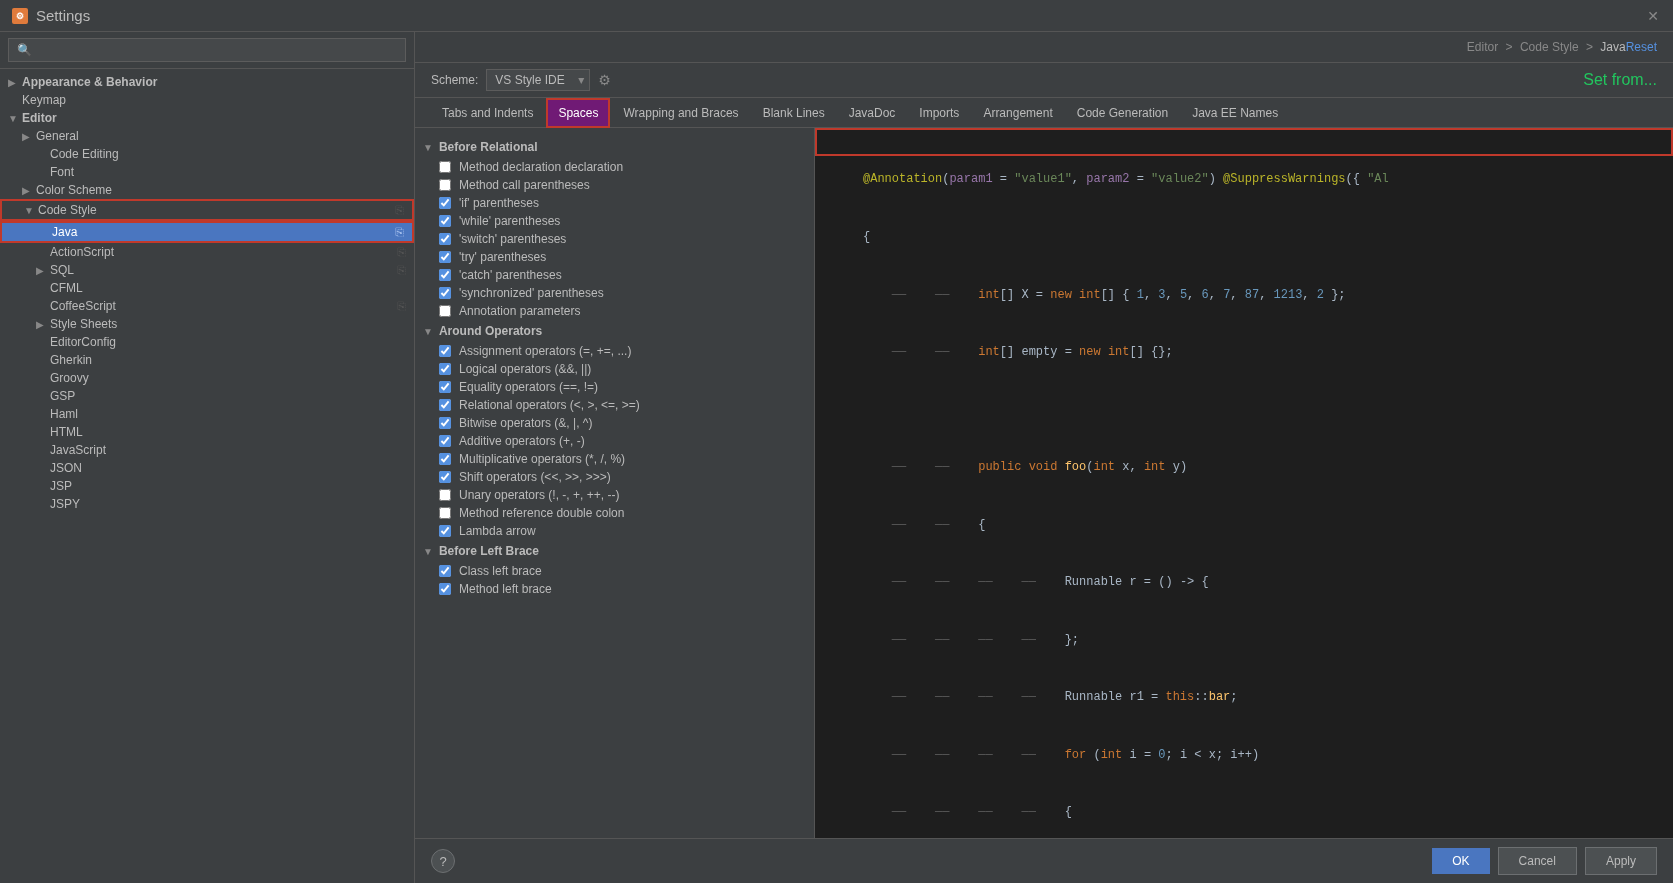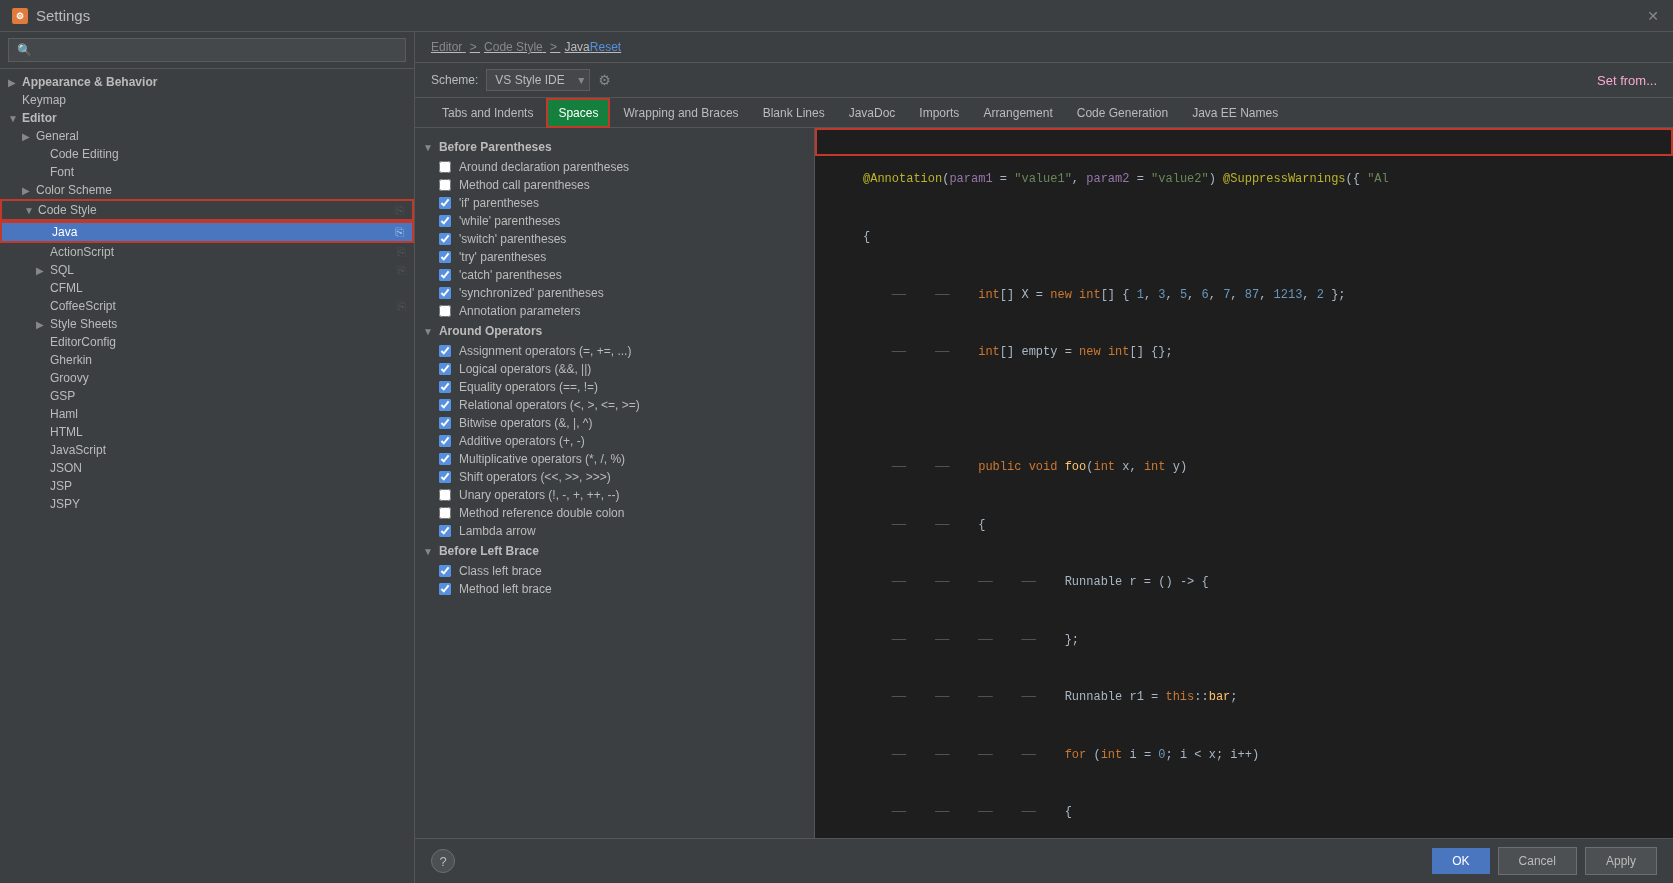--- a/index.html
+++ b/index.html
@@ -129,25 +129,24 @@
       flex: 1;
       display: flex;
       flex-direction: column;
       background: #3c3f41;
       overflow: hidden;
     }
 
     .breadcrumb-row {
       display: flex;
       align-items: center;
-      justify-content: flex-start;
+      justify-content: flex-end;
       padding: 8px 16px;
       border-bottom: 1px solid #555;
       flex-shrink: 0;
-      text-decoration: underline;
     }
 
     .breadcrumb {
       color: #888;
       font-size: 12px;
     }
 
     .breadcrumb span.sep { margin: 0 4px; }
     .breadcrumb span.current { color: #bbbbbb; }
 
@@ -199,23 +198,23 @@
 
     .gear-btn {
       margin-left: 8px;
       color: #888;
       cursor: pointer;
       font-size: 14px;
     }
 
     .set-from {
       margin-left: auto;
-      color: #f9a8d4;
-      cursor: pointer;
-      font-size: 13px;
+      color: #22c55e;
+      cursor: pointer;
+      font-size: 16px;
     }
 
     
     .tabs-row {
       display: flex;
       align-items: center;
       border-bottom: 1px solid #555;
       flex-shrink: 0;
       background: #3c3f41;
       padding: 0 16px;
@@ -228,21 +227,21 @@
       font-size: 12px;
       border: 1px solid transparent;
       margin-right: 2px;
       margin-bottom: -1px;
       position: relative;
     }
 
     .tab.active {
       border: 2px solid #c0392b;
       color: #ffffff;
-      background: #15803d;
+      background: #701a75;
     }
 
     
     .main-split {
       display: flex;
       flex: 1;
       overflow: hidden;
     }
 
     
@@ -624,25 +623,25 @@
         <div class="tab">Code Generation</div>
         <div class="tab">Java EE Names</div>
       </div>
 
       <div class="main-split">
 
         <div class="settings-panel">
 
           <div class="section-header">
             <span class="arrow">▼</span>
-            <span>Before Parentheses</span>
+            <span>Before Relational</span>
           </div>
           <div class="checkbox-item">
             <input type="checkbox" style="">
-            <span>Around declaration parentheses</span>
+            <span>Method declaration declaration</span>
           </div>
           <div class="checkbox-item">
             <input type="checkbox" style="">
             <span>Method call parentheses</span>
           </div>
           <div class="checkbox-item">
             <input type="checkbox" checked="" style="">
             <span>'if' parentheses</span>
           </div>
           <div class="checkbox-item">

